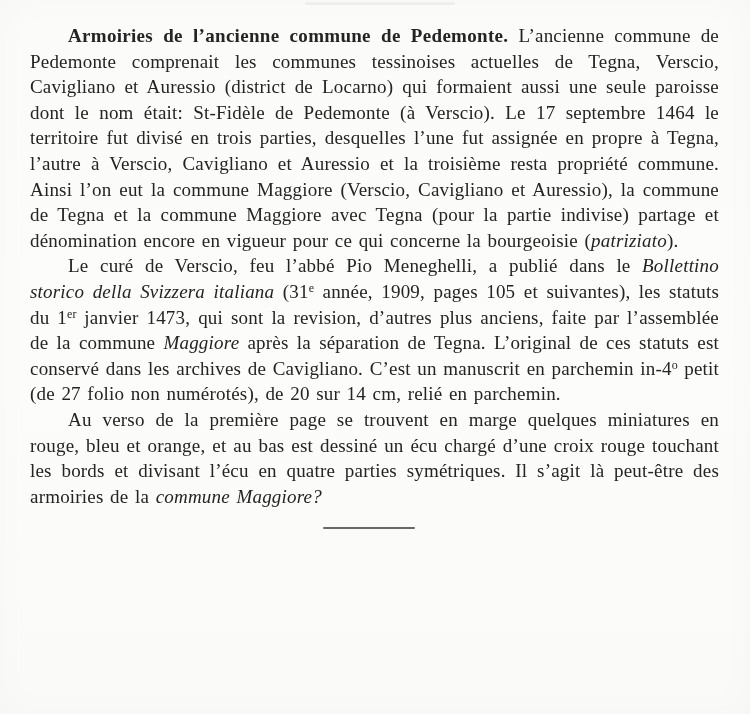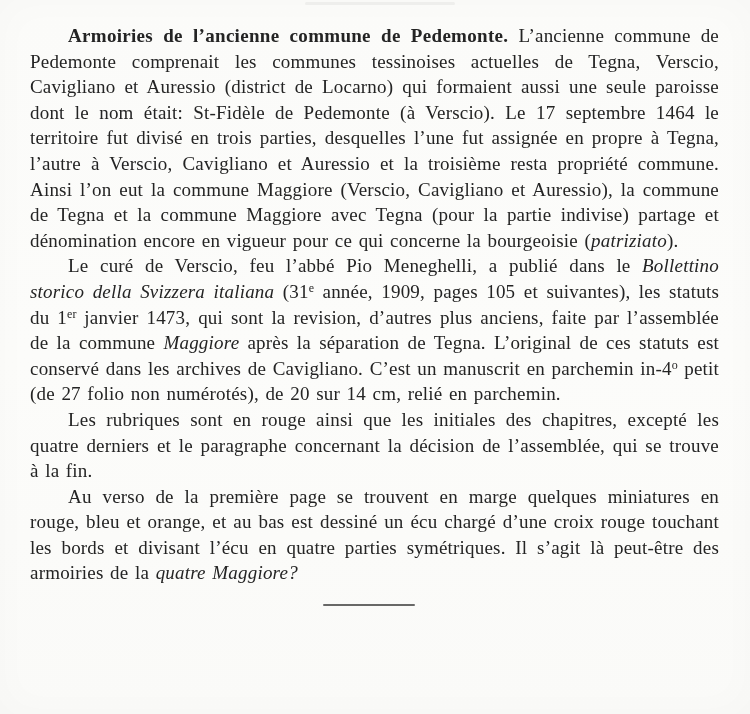--- a/index.html
+++ b/index.html
@@ -76,17 +76,16 @@
   }
 </style>
 </head>
 <body>
 
 <div class="page">
   <div class="top-artifact"></div>
   <div class="article-body">
       <p><span class="bold">Armoiries de l’ancienne commune de Pedemonte.</span><span class="plain"> L’ancienne commune de Pedemonte comprenait les communes tessinoises actuelles de Tegna, Verscio, Cavigliano et Auressio (district de Locarno) qui formaient aussi une seule paroisse dont le nom était: St-Fidèle de Pedemonte (à Verscio). Le 17 septembre 1464 le territoire fut divisé en trois parties, desquelles l’une fut assignée en propre à Tegna, l’autre à Verscio, Cavigliano et Auressio et la troisième resta propriété commune. Ainsi l’on eut la commune Maggiore (Verscio, Cavigliano et Auressio), la commune de Tegna et la commune Maggiore avec Tegna (pour la partie indivise) partage et dénomination encore en vigueur pour ce qui concerne la bourgeoisie (</span><span class="italic">patriziato</span><span class="plain">).</span></p>
       <p><span class="plain">Le curé de Verscio, feu l’abbé Pio Meneghelli, a publié dans le </span><span class="italic">Bollettino storico della Svizzera italiana</span><span class="plain"> (31</span><sup class="sup">e</sup><span class="plain"> année, 1909, pages 105 et suivantes), les statuts du 1</span><sup class="sup">er</sup><span class="plain"> janvier 1473, qui sont la revision, d’autres plus anciens, faite par l’assemblée de la commune </span><span class="italic">Maggiore</span><span class="plain"> après la séparation de Tegna. L’original de ces statuts est conservé dans les archives de Cavigliano. C’est un manuscrit en parchemin in-4</span><sup class="sup">o</sup><span class="plain"> petit (de 27 folio non numérotés), de 20 sur 14 cm, relié en parchemin.</span></p>
-      <p><span class="plain">Les rubriques sont en rouge ainsi que les initiales des chapitres, excepté les quatre derniers et le paragraphe concernant la décision de l’assemblée, qui se trouve à la fin.</span></p>
-      <p><span class="plain">Au verso de la première page se trouvent en marge quelques miniatures en rouge, bleu et orange, et au bas est dessiné un écu chargé d’une croix rouge touchant les bords et divisant l’écu en quatre parties symétriques. Il s’agit là peut-être des armoiries de la </span><span class="italic">quatre Maggiore?</span></p>
+      <p><span class="plain">Au verso de la première page se trouvent en marge quelques miniatures en rouge, bleu et orange, et au bas est dessiné un écu chargé d’une croix rouge touchant les bords et divisant l’écu en quatre parties symétriques. Il s’agit là peut-être des armoiries de la </span><span class="italic">commune Maggiore?</span></p>
     </div>
   <div class="divider"></div>
 </div>
 
 </body></html>

